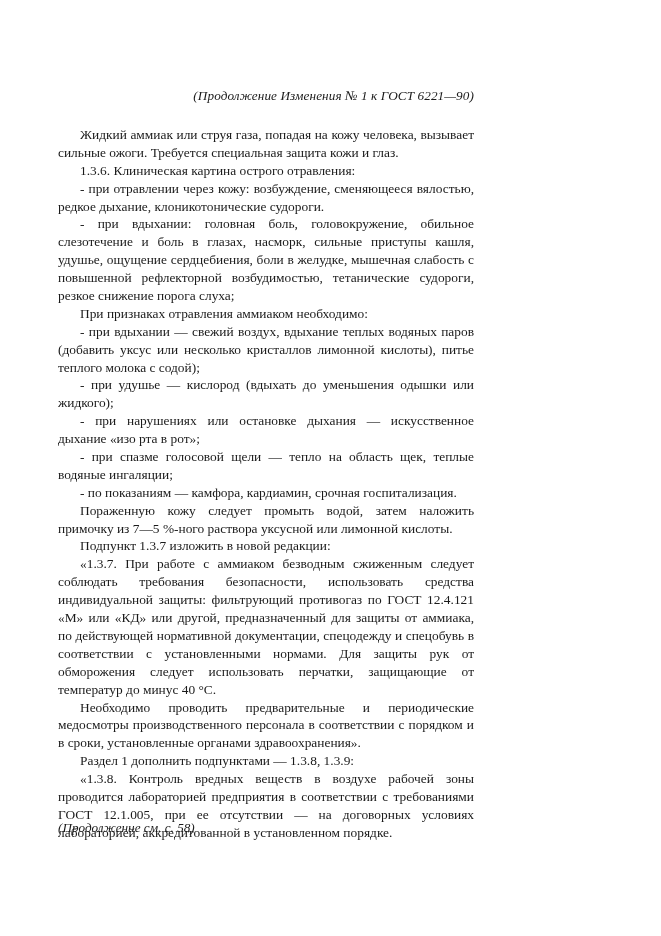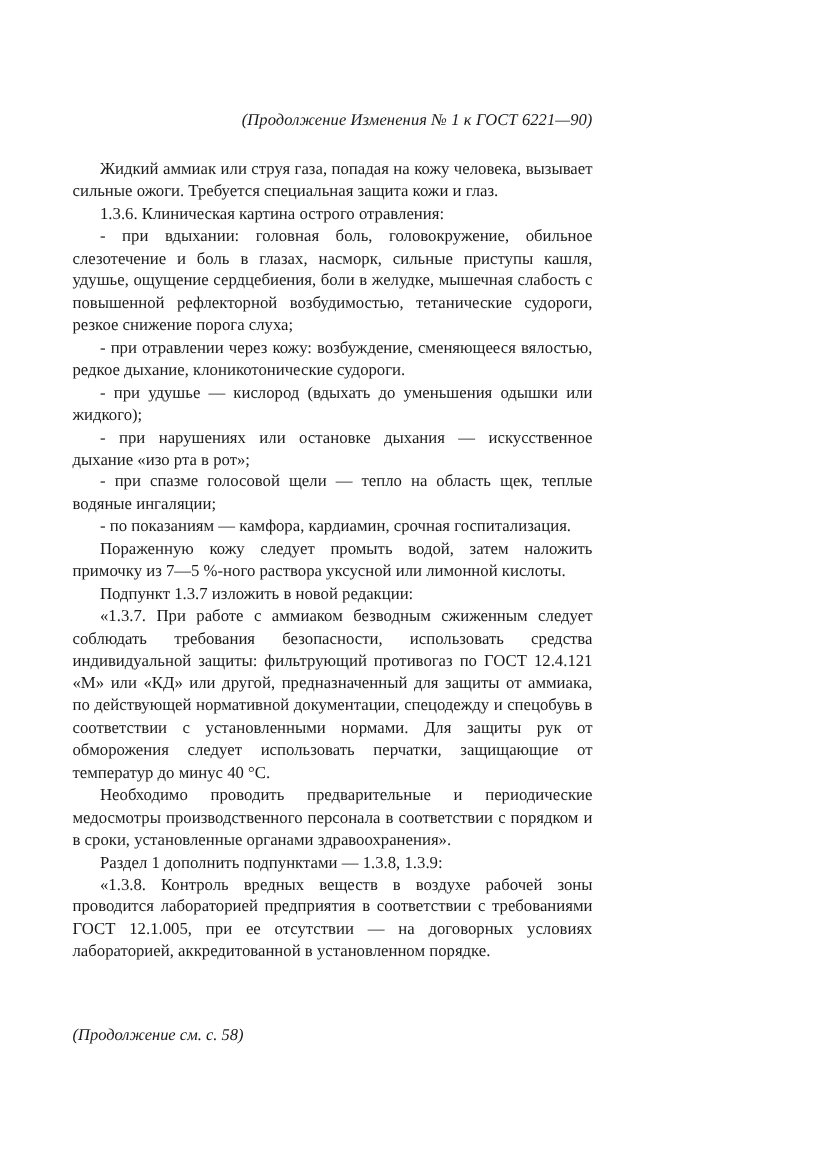--- a/index.html
+++ b/index.html
@@ -57,22 +57,24 @@
 </head>
 <body>
 
 <div class="page">
 
   <div class="header-line">(Продолжение Изменения № 1 к ГОСТ 6221—90)</div>
 
   <div class="body-block">
     <p class="para indent">Жидкий аммиак или струя газа, попадая на кожу человека, вызывает сильные ожоги. Требуется специальная защита кожи и глаз.</p>
     <p class="para indent">1.3.6. Клиническая картина острого отравления:</p>
+    <p class="para indent">- при отравлении через кожу: возбуждение, сменяющееся вялостью, редкое дыхание, клоникотонические судороги.</p>
     <p class="para indent">- при вдыхании: головная боль, головокружение, обильное слезотечение и боль в глазах, насморк, сильные приступы кашля, удушье, ощущение сердцебиения, боли в желудке, мышечная слабость с повышенной рефлекторной возбудимостью, тетанические судороги, резкое снижение порога слуха;</p>
-    <p class="para indent">- при отравлении через кожу: возбуждение, сменяющееся вялостью, редкое дыхание, клоникотонические судороги.</p>
+    <p class="para indent">При признаках отравления аммиаком необходимо:</p>
+    <p class="para indent">- при вдыхании — свежий воздух, вдыхание теплых водяных паров (добавить уксус или несколько кристаллов лимонной кислоты), питье теплого молока с содой);</p>
     <p class="para indent">- при удушье — кислород (вдыхать до уменьшения одышки или жидкого);</p>
     <p class="para indent">- при нарушениях или остановке дыхания — искусственное дыхание «изо рта в рот»;</p>
     <p class="para indent">- при спазме голосовой щели — тепло на область щек, теплые водяные ингаляции;</p>
     <p class="para indent">- по показаниям — камфора, кардиамин, срочная госпитализация.</p>
     <p class="para indent">Пораженную кожу следует промыть водой, затем наложить примочку из 7—5 %-ного раствора уксусной или лимонной кислоты.</p>
     <p class="para indent">Подпункт 1.3.7 изложить в новой редакции:</p>
     <p class="para indent">«1.3.7. При работе с аммиаком безводным сжиженным следует соблюдать требования безопасности, использовать средства индивидуальной защиты: фильтрующий противогаз по ГОСТ 12.4.121 «М» или «КД» или другой, предназначенный для защиты от аммиака, по действующей нормативной документации, спецодежду и спецобувь в соответствии с установленными нормами. Для защиты рук от обморожения следует использовать перчатки, защищающие от температур до минус 40 °С.</p>
     <p class="para indent">Необходимо проводить предварительные и периодические медосмотры производственного персонала в соответствии с порядком и в сроки, установленные органами здравоохранения».</p>
     <p class="para indent">Раздел 1 дополнить подпунктами — 1.3.8, 1.3.9:</p>
     <p class="para indent">«1.3.8. Контроль вредных веществ в воздухе рабочей зоны проводится лабораторией предприятия в соответствии с требованиями ГОСТ 12.1.005, при ее отсутствии — на договорных условиях лабораторией, аккредитованной в установленном порядке.</p>

